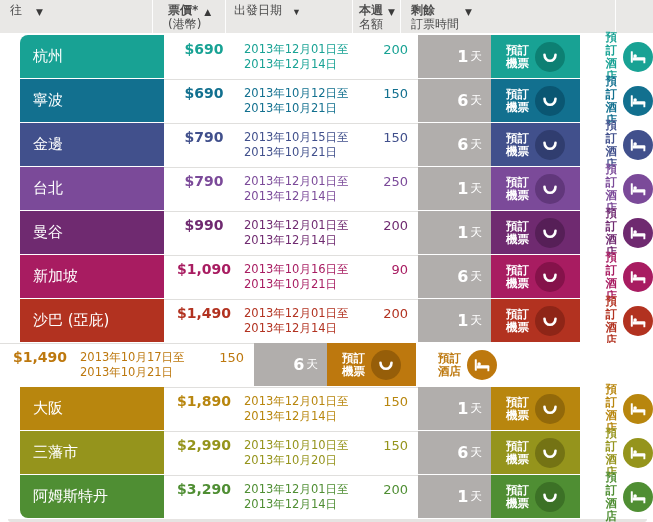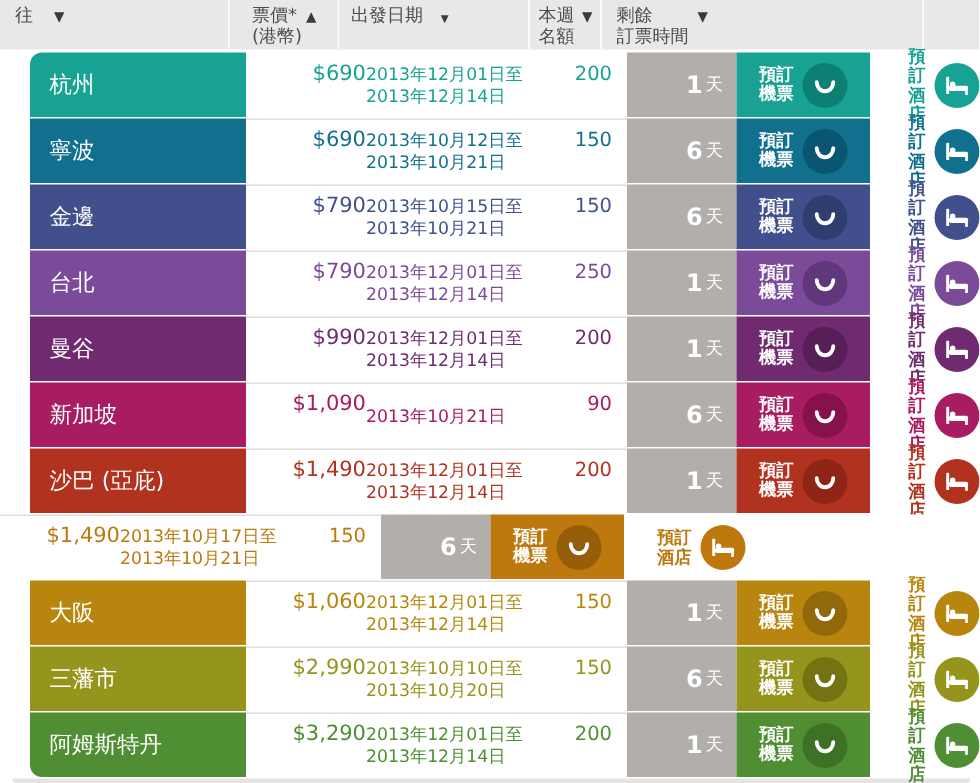--- a/index.html
+++ b/index.html
@@ -11,34 +11,34 @@
          line-height:14px;box-sizing:border-box;margin-bottom:2px;}
   .th{box-sizing:border-box;padding-top:3px;}
   .th + .th{border-left:1px solid #fdfdfd;}
   .th-dest{width:152px;padding-left:10px;display:flex;gap:14px;align-items:flex-start;}
   .th-price{width:73px;padding-left:15px;}
   .th-depart{width:127px;padding-left:8px;display:flex;gap:10px;font-family:Liberation Serif, serif;}
   .th-quota{width:48px;padding-left:6px;}
   .th-remaining{width:215px;padding-left:10px;}
   .th-spacer{flex:1;}
   .arrow{font-size:9px;color:#3a3a3a;position:relative;top:2px;cursor:pointer;}
-  .hl{display:flex;gap:6px;}
+  .hl{display:flex;gap:6px;font-weight:bold;}
   .th-remaining .hl{gap:0;}
   .th-remaining .arrow{margin-left:30px;}
   .th-quota .hl{gap:5px;text-align:center;}
 
   
   .row{display:flex;height:43px;margin-bottom:1px;}
   .dest{margin-left:20px;width:144px;background:var(--c);color:#fff;font-size:15px;
         display:flex;align-items:center;padding-left:13px;box-sizing:border-box;cursor:pointer;}
   .row.first .dest{border-top-left-radius:8px;}
   .row.last  .dest{border-bottom-left-radius:8px;}
   .mid{width:254px;display:flex;align-items:center;color:var(--c);box-sizing:border-box;background:#fff;}
   .row:not(.first) .mid{border-top:1px solid #e0dfdd;}
-  .price{width:80px;text-align:right;font-size:14px;height:30px;line-height:15px;box-sizing:border-box;}
+  .price{width:80px;text-align:center;font-size:14px;height:30px;line-height:15px;box-sizing:border-box;font-weight:bold;}
   .dates{width:130px;font-size:11.5px;line-height:15px;}
   .quota{flex:1;text-align:right;padding-right:10px;font-size:13px;height:30px;line-height:15px;box-sizing:border-box;}
   .days{width:73px;background:#b1aeac;color:#fff;display:flex;align-items:center;
         justify-content:flex-end;padding-right:9px;box-sizing:border-box;}
   .days .num{font-size:16px;font-weight:bold;margin-right:2px;}
   .days .unit{font-size:11.5px;}
   .flight{width:89px;background:var(--c);border:none;color:#fff;display:flex;align-items:center;
           justify-content:center;gap:6px;cursor:pointer;padding:0;}
   .lbl{font-size:11.5px;font-weight:bold;line-height:13px;text-align:right;}
   .ln{display:block;}
@@ -293,20 +293,21 @@
         </svg>
       </span>
     </div>
   </div>
 
   <div class="row" style="--c: #a81c61; --cd: #85124a;">
     <div class="dest">新加坡</div>
     <div class="mid">
       <div class="price">$1,090</div>
       <div class="dates">
+        <div>2013年10月16日至</div>
         <div>2013年10月21日</div>
       </div>
       <div class="quota">90</div>
     </div>
     <div class="days">
       <span class="num">6</span>
       <span class="unit">天</span>
     </div>
     <button class="flight">
       <span class="lbl">
@@ -412,21 +413,21 @@
           <rect x="3.6" y="9.2" width="12.8" height="3.4" rx="1.2"></rect>
           <rect x="14.4" y="12" width="1.9" height="3.3" rx="0.5"></rect>
         </svg>
       </span>
     </div>
   </div>
 
   <div class="row" style="--c: #b8860e; --cd: #92690a;">
     <div class="dest">大阪</div>
     <div class="mid">
-      <div class="price">$1,060</div>
+      <div class="price">$1,890</div>
       <div class="dates">
         <div>2013年12月01日至</div>
         <div>2013年12月14日</div>
       </div>
       <div class="quota">150</div>
     </div>
     <div class="days">
       <span class="num">1</span>
       <span class="unit">天</span>
     </div>

